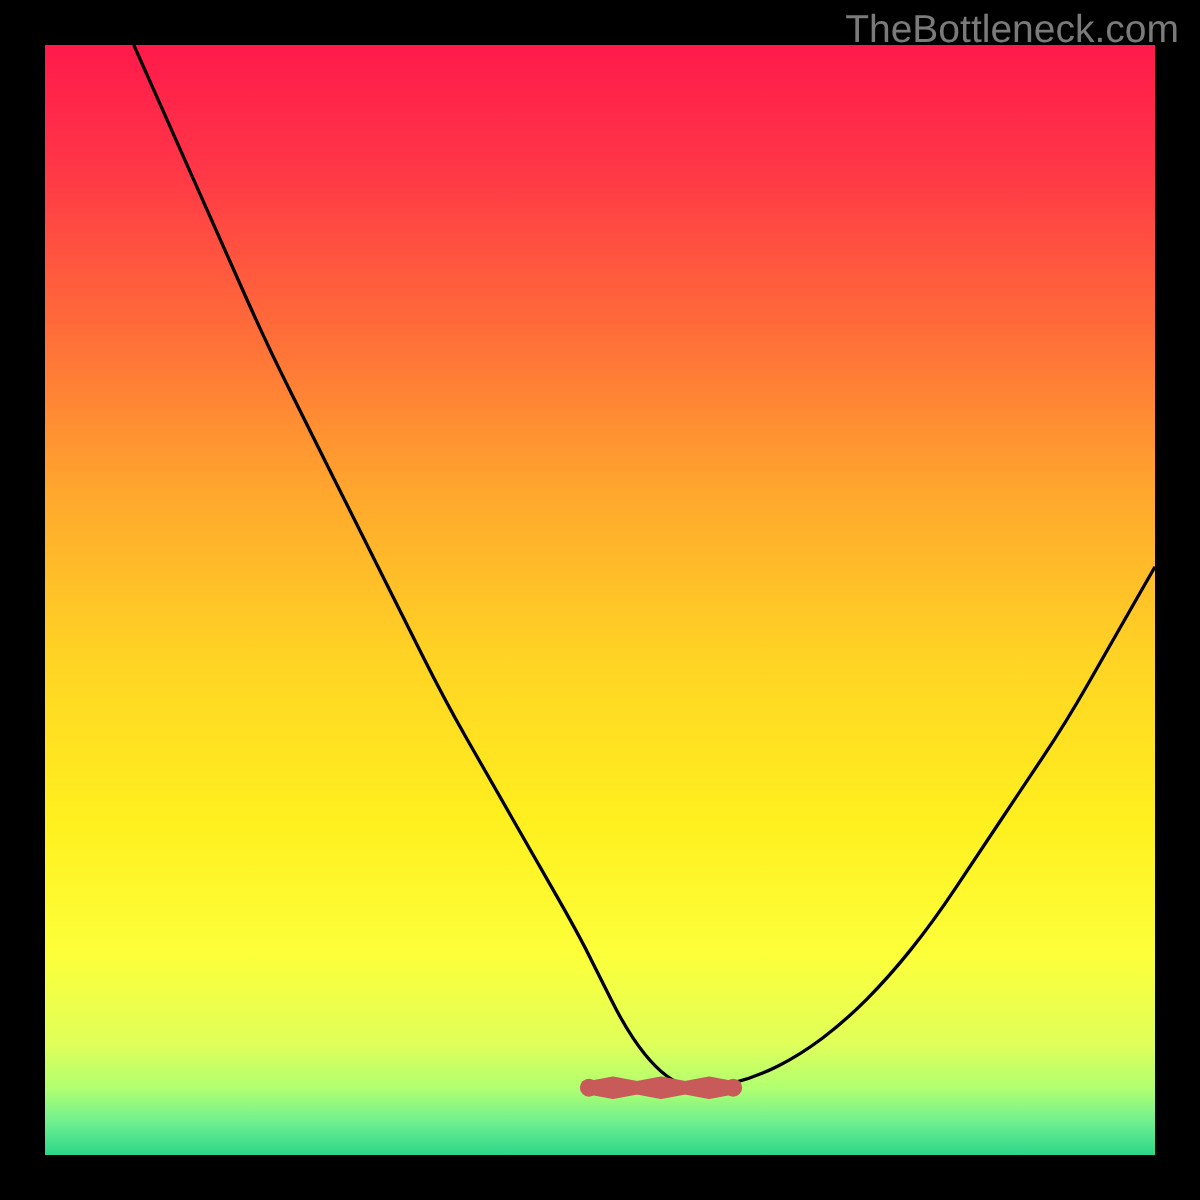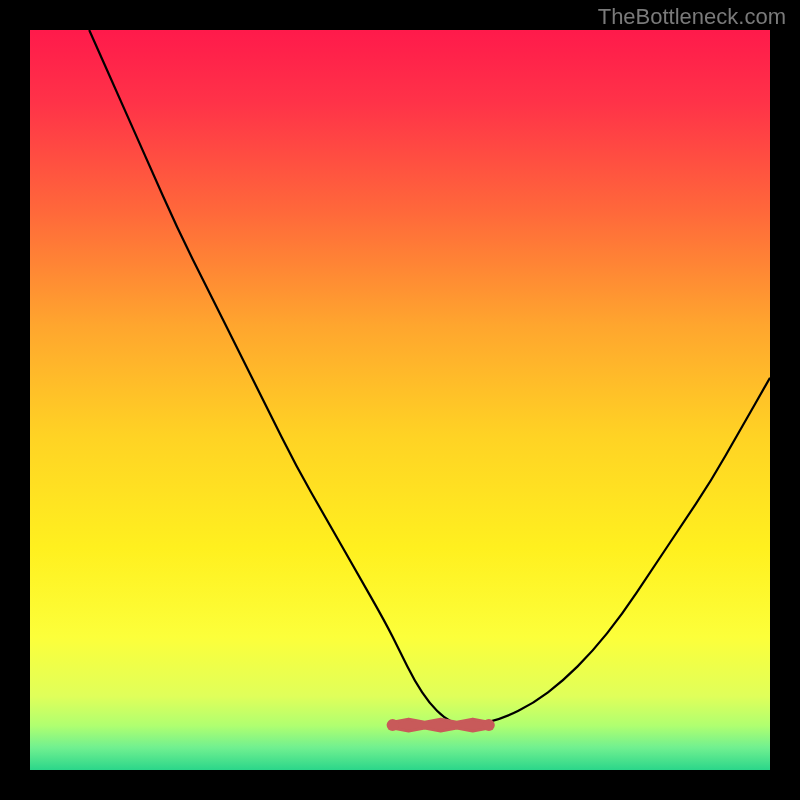--- a/index.html
+++ b/index.html
@@ -9,21 +9,21 @@
     background: #000;
     font-family: Arial, Helvetica, sans-serif;
     overflow: hidden;
     position: relative;
   }
   .watermark {
     position: absolute;
     top: 4px;
     right: 14px;
     color: #7a7a7a;
-    font-size: 22px;
+    font-size: 26px;
     font-weight: 400;
     z-index: 10;
     letter-spacing: 0px;
   }
   .plot-area {
     position: absolute;
     left: 30px;
     top: 30px;
     width: 740px;
     height: 740px;

